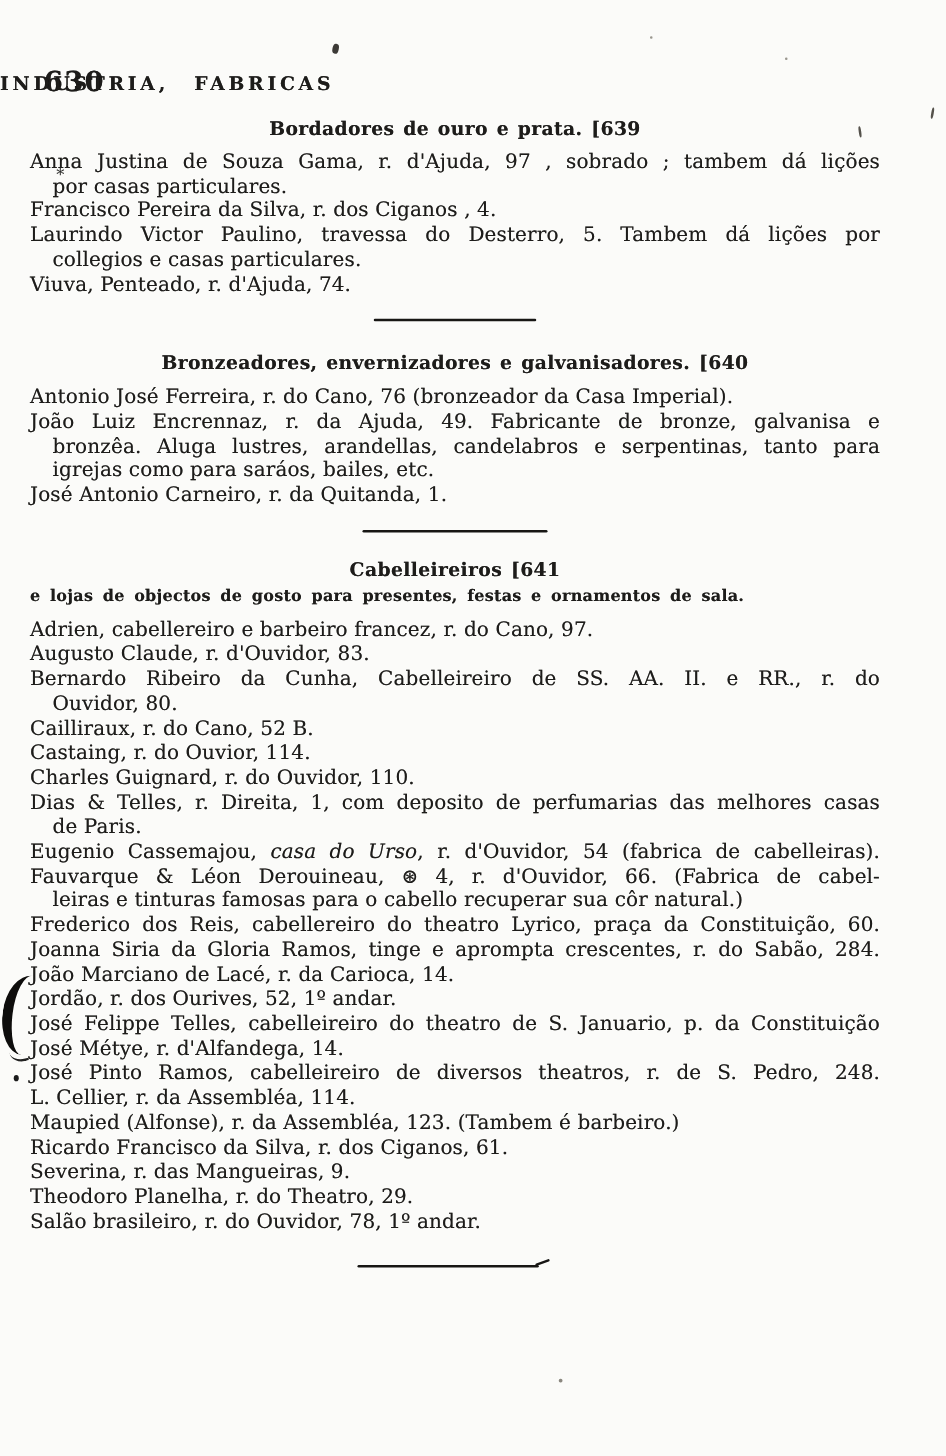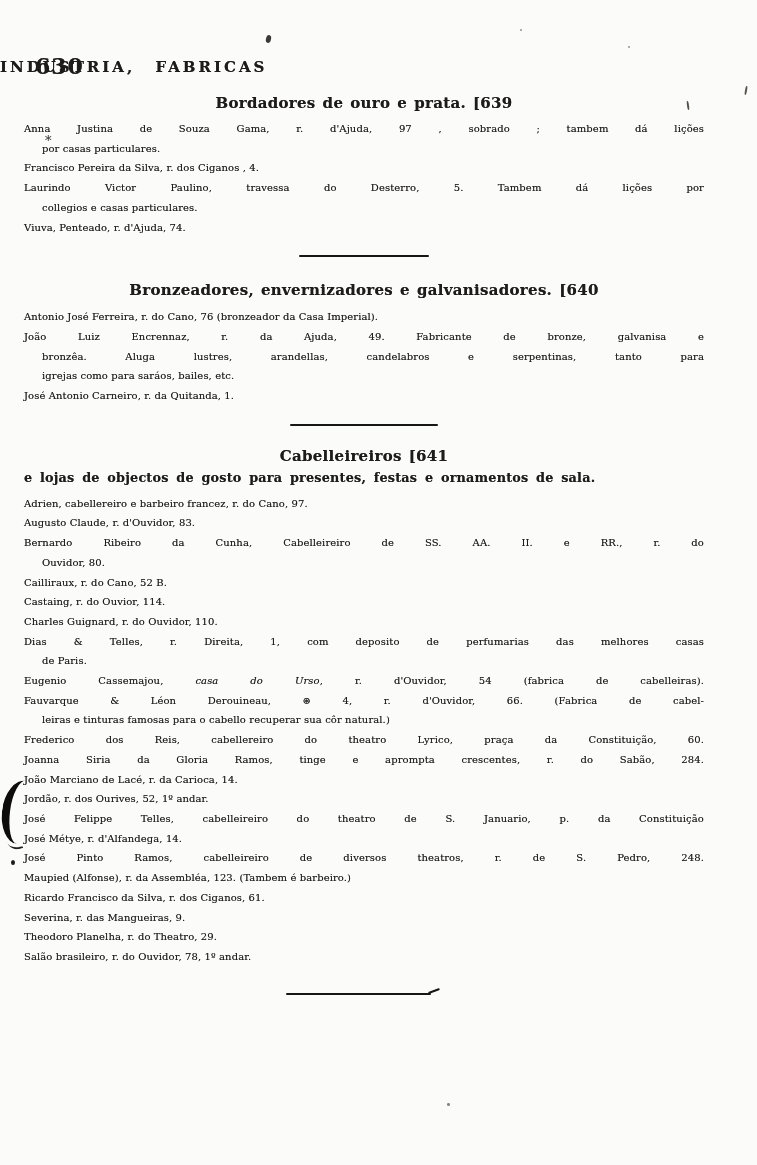--- a/index.html
+++ b/index.html
@@ -40,21 +40,21 @@
   .sec-subtitle{
     margin-top:4px;
     font-size:12.8px;font-weight:700;
     letter-spacing:.2px;word-spacing:3px;line-height:15px;
     text-shadow:0 0 .4px rgba(0,0,0,.55);
   }
   .entries{margin-top:6px;}
   .sec:nth-of-type(2) .entries{margin-top:7px;}
   .sec:nth-of-type(3) .entries{margin-top:9px;}
   .line{
-    font-size:10px;line-height:19.7px;letter-spacing:.1px;
+    font-size:16px;line-height:19.7px;letter-spacing:.1px;
     text-shadow:0 0 .4px rgba(0,0,0,.5);
   }
   .line.ind{padding-left:18px;}
   .line.stretch{text-align:justify;text-align-last:justify;}
   .it{font-style:italic;}
   .divider{
     position:relative;
     height:2px;background:#171614;border-radius:1px;
     margin:18px auto 0 auto;width:140px;
   }
@@ -186,20 +186,23 @@
             <div class="line">Jordão, r. dos Ourives, 52, 1º andar.</div>
           </div>
           <div class="entry">
             <div class="line stretch">José Felippe Telles, cabelleireiro do theatro de S. Januario, p. da Constituição</div>
           </div>
           <div class="entry">
             <div class="line">José Métye, r. d'Alfandega, 14.</div>
           </div>
           <div class="entry">
             <div class="line stretch">José Pinto Ramos, cabelleireiro de diversos theatros, r. de S. Pedro, 248.</div>
+          </div>
+          <div class="entry">
+            <div class="line">L. Cellier, r. da Assembléa, 114.</div>
           </div>
           <div class="entry">
             <div class="line">Maupied (Alfonse), r. da Assembléa, 123. (Tambem é barbeiro.)</div>
           </div>
           <div class="entry">
             <div class="line">Ricardo Francisco da Silva, r. dos Ciganos, 61.</div>
           </div>
           <div class="entry">
             <div class="line">Severina, r. das Mangueiras, 9.</div>
           </div>

